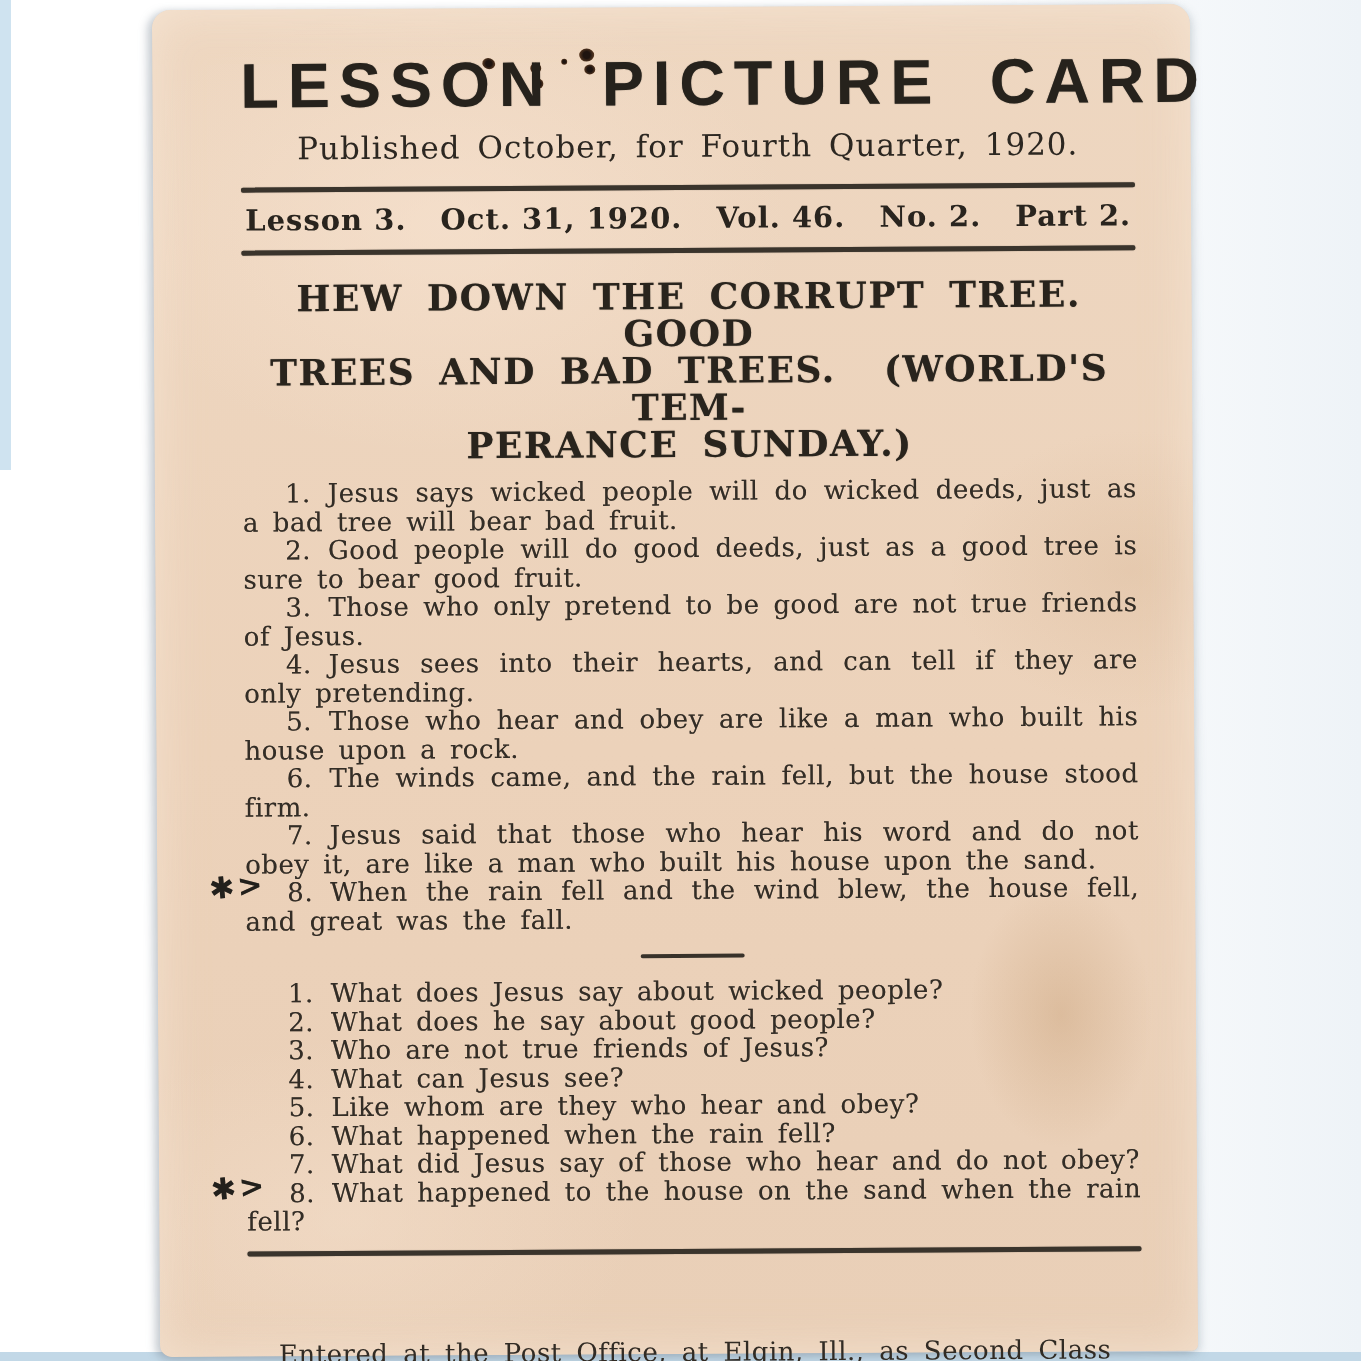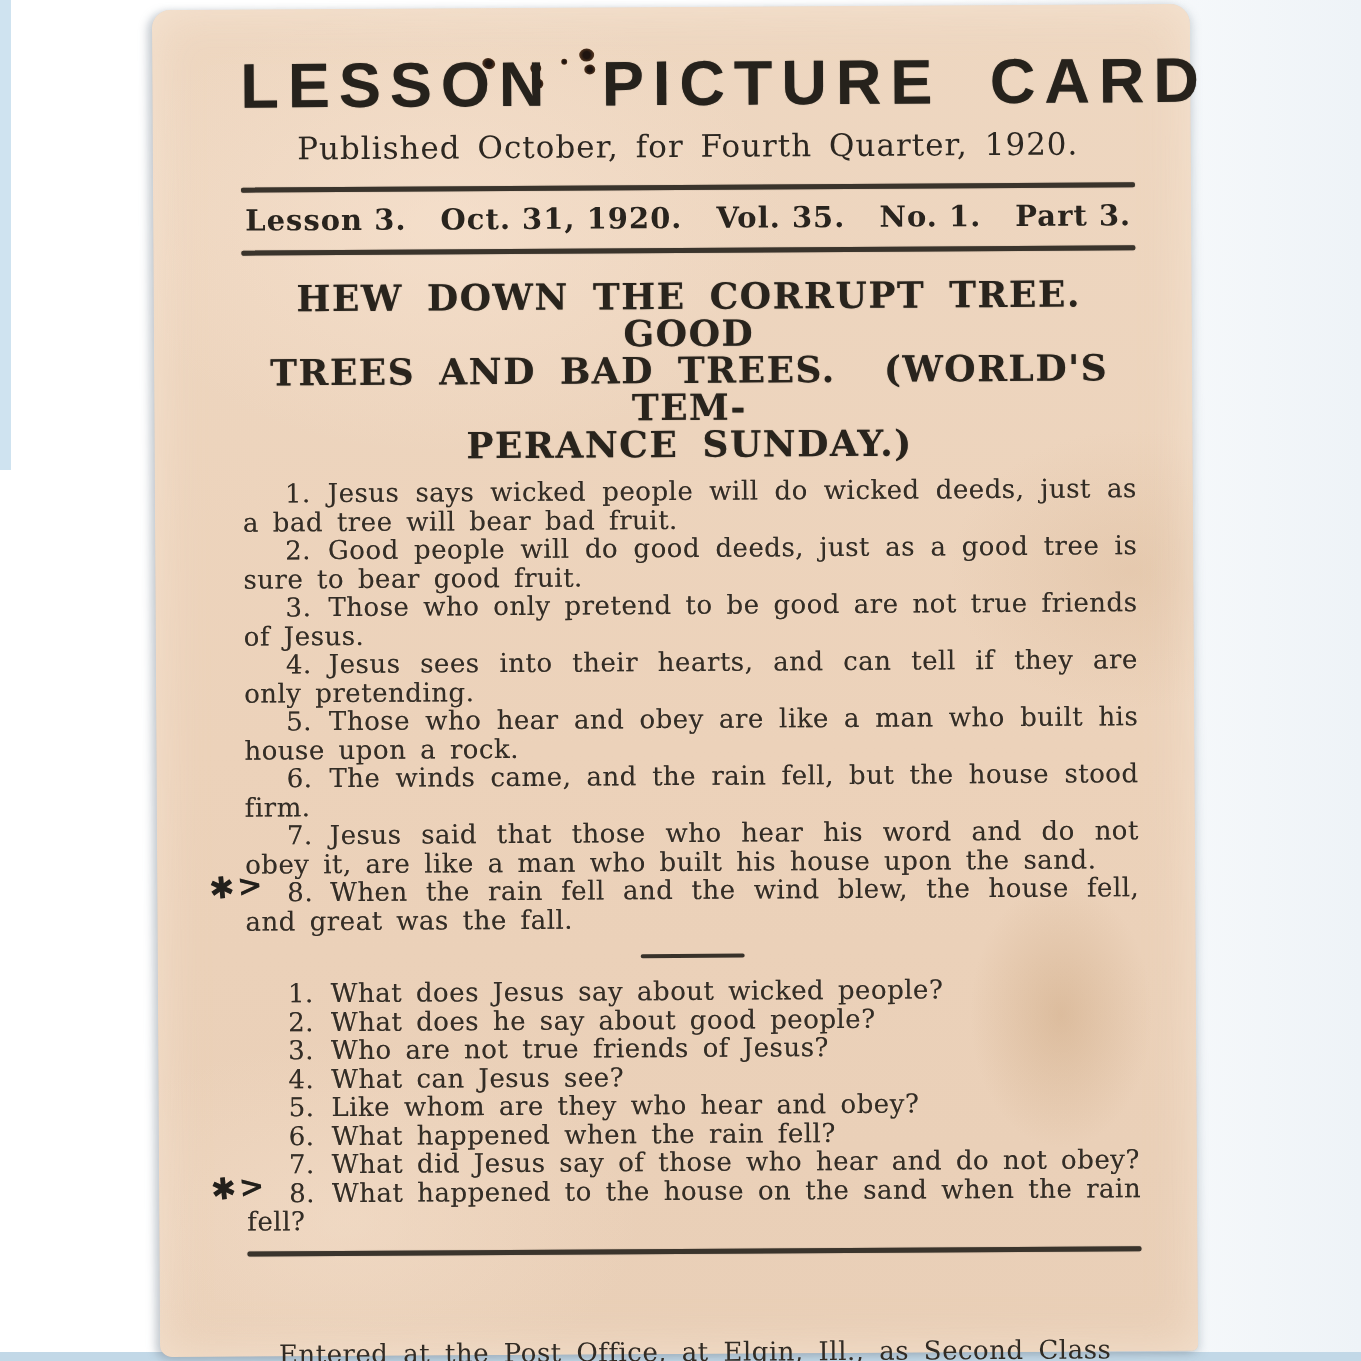--- a/index.html
+++ b/index.html
@@ -172,23 +172,23 @@
   <div class="content">
 
     <h1 class="masthead-title">LESSON PICTURE CARD</h1>
     <div class="masthead-subtitle">Published October, for Fourth Quarter, 1920.</div>
 
     <div class="rule rule-top"></div>
 
     <div class="meta-row">
       <span>Lesson 3.</span>
       <span>Oct. 31, 1920.</span>
-      <span>Vol. 35.</span>
-      <span>No. 1.</span>
-      <span>Part 3.</span>
+      <span>Vol. 46.</span>
+      <span>No. 2.</span>
+      <span>Part 2.</span>
     </div>
 
     <div class="rule rule-meta"></div>
 
     <div class="lesson-title">HEW DOWN THE CORRUPT TREE.  GOOD
 TREES AND BAD TREES.  (WORLD'S TEM-
 PERANCE SUNDAY.)</div>
 
     <div class="statements">
       <p class="para">

